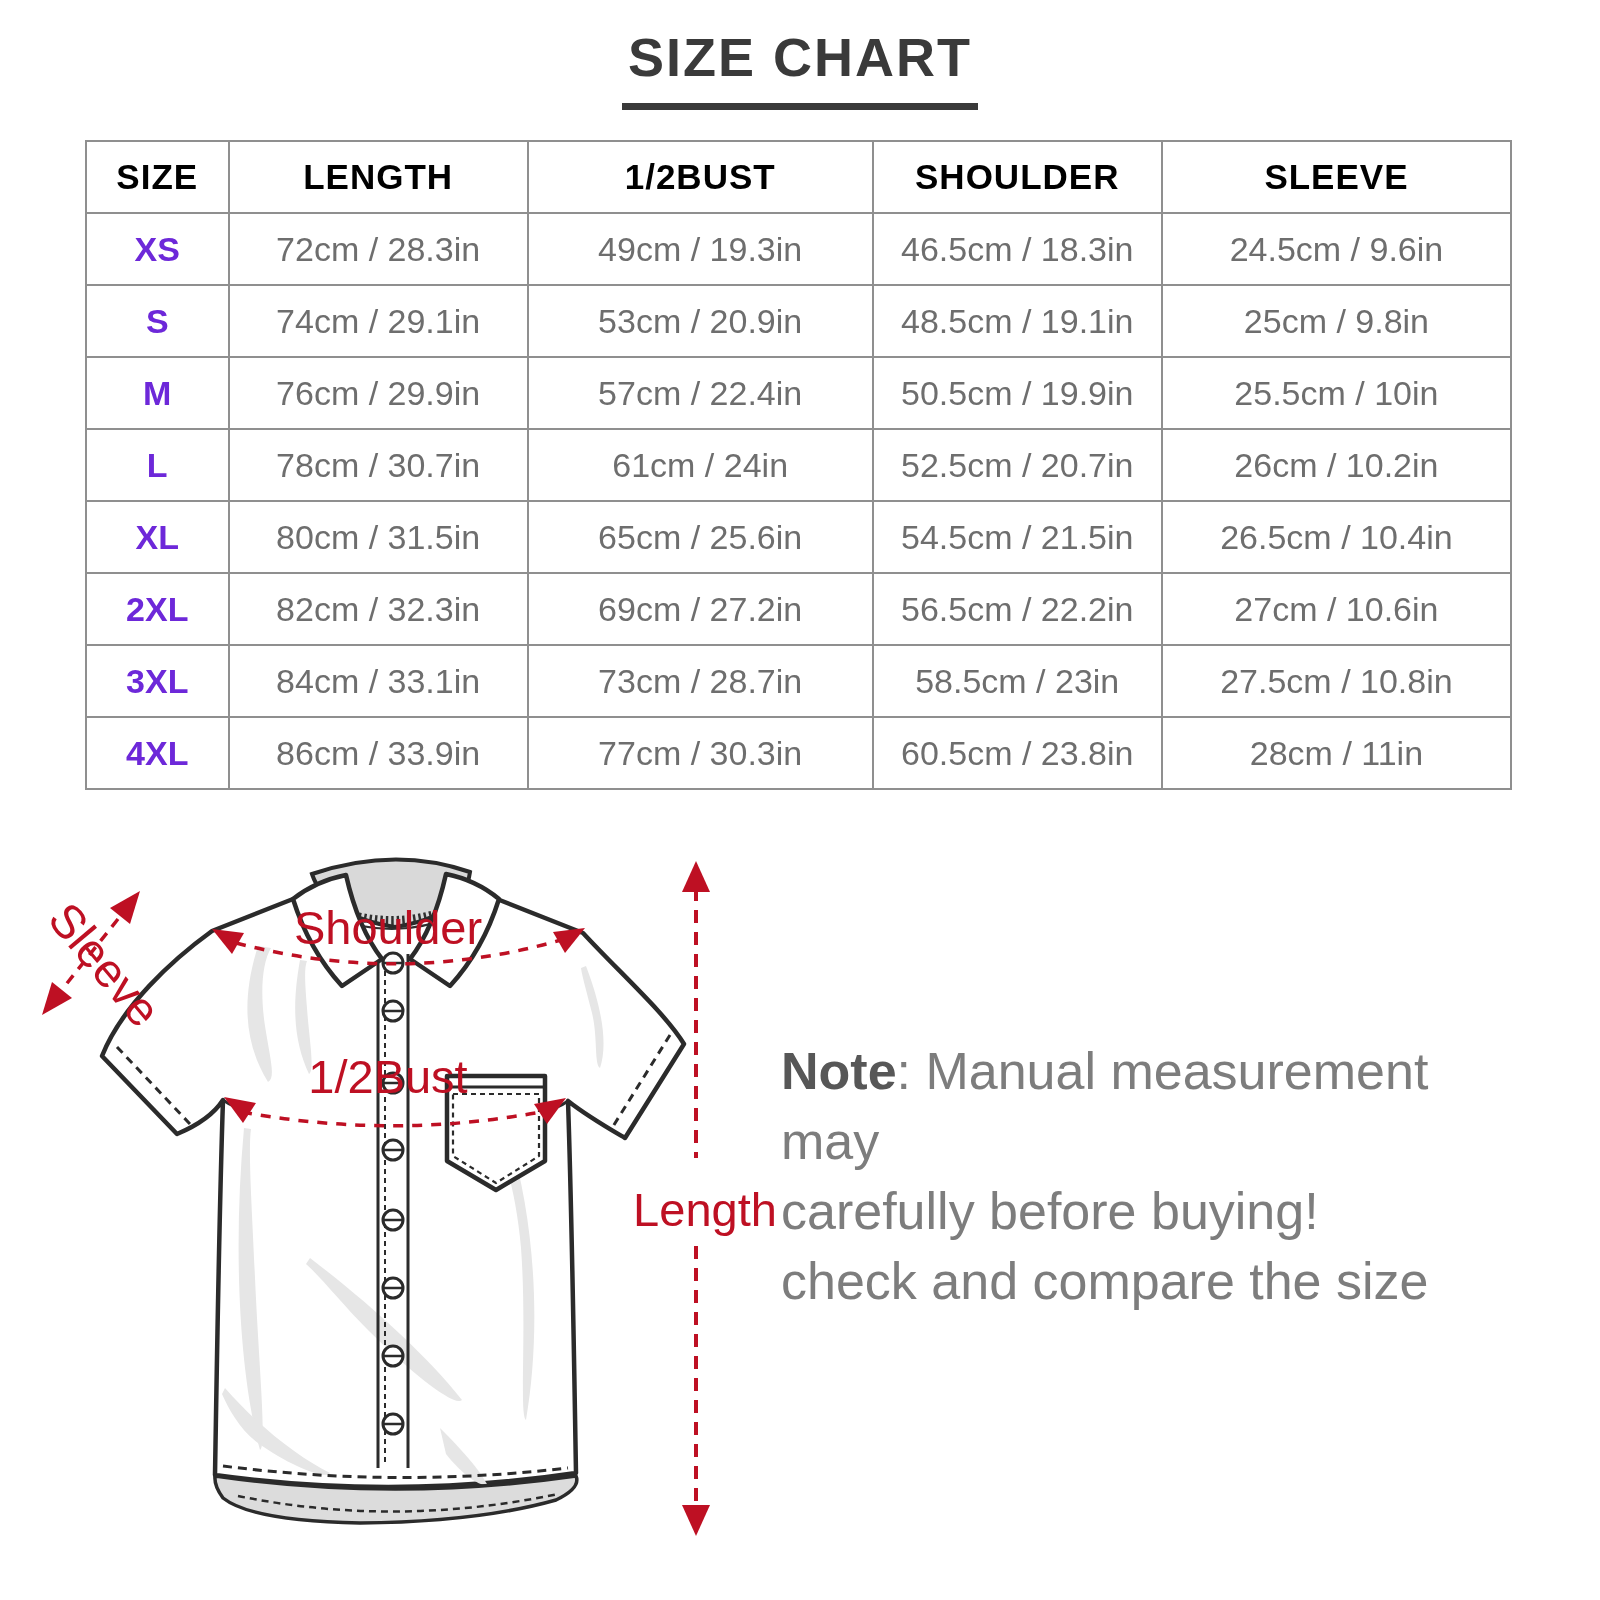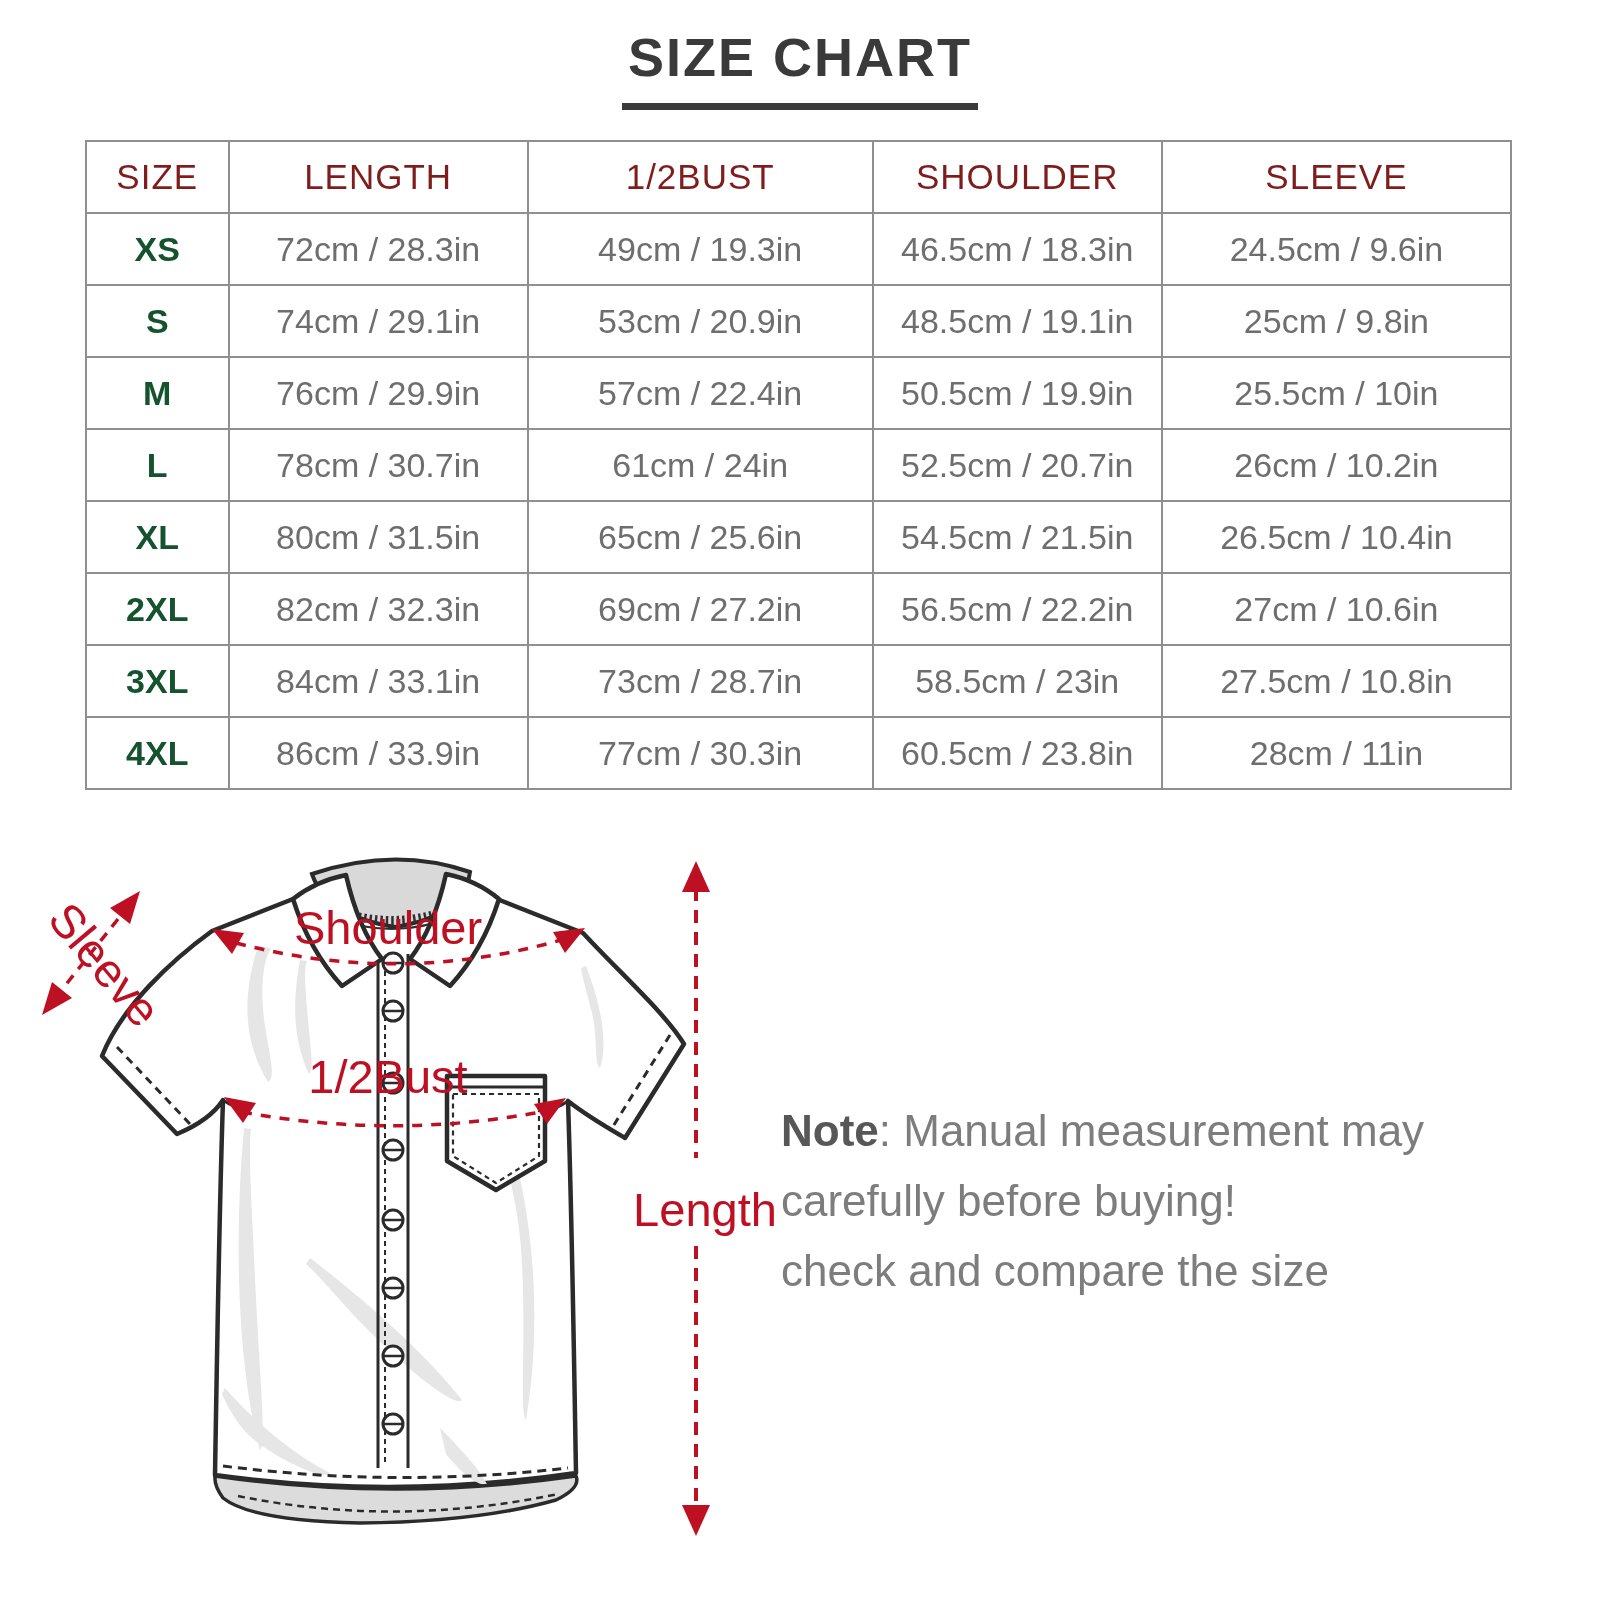--- a/index.html
+++ b/index.html
@@ -8,26 +8,26 @@
 
   
   .title-wrap{position:absolute;top:26px;left:0;width:1600px;text-align:center;}
   .title{display:inline-block;font-size:54px;font-weight:bold;letter-spacing:2px;color:#3a3a3a;
          border-bottom:7px solid #3a3a3a;padding:0 6px 15px 6px;}
 
   
   table.size{position:absolute;left:85px;top:140px;width:1427px;border-collapse:collapse;table-layout:fixed;}
   table.size th, table.size td{border:2px solid #8f8f8f;text-align:center;vertical-align:middle;
          height:70px;padding:0;white-space:nowrap;}
-  table.size thead th{font-size:35px;font-weight:normal;color:#7f1d1d;letter-spacing:1px;}
-  table.size td.size-col{font-size:34px;font-weight:bold;color:#14532d;}
+  table.size thead th{font-size:35px;font-weight:bold;color:#000000;letter-spacing:1px;}
+  table.size td.size-col{font-size:34px;font-weight:bold;color:#6d28d9;}
   table.size td.val{font-size:34px;font-weight:normal;color:#6e6e6e;border-radius:13px;}
 
   
-  .note{position:absolute;left:781px;top:1096px;width:690px;font-size:44px;line-height:70px;color:#7d7d7d;}
+  .note{position:absolute;left:781px;top:1036px;width:690px;font-size:52px;line-height:70px;color:#7d7d7d;}
   .note .note-label{font-weight:bold;color:#575757;}
 
   
   .diagram{position:absolute;left:10px;top:828px;width:775px;height:775px;}
   .red-label{font-family:"Liberation Sans","DejaVu Sans",sans-serif;font-size:47px;fill:#be1023;}
 </style>
 </head>
 <body>
 
 <div id="stage">

